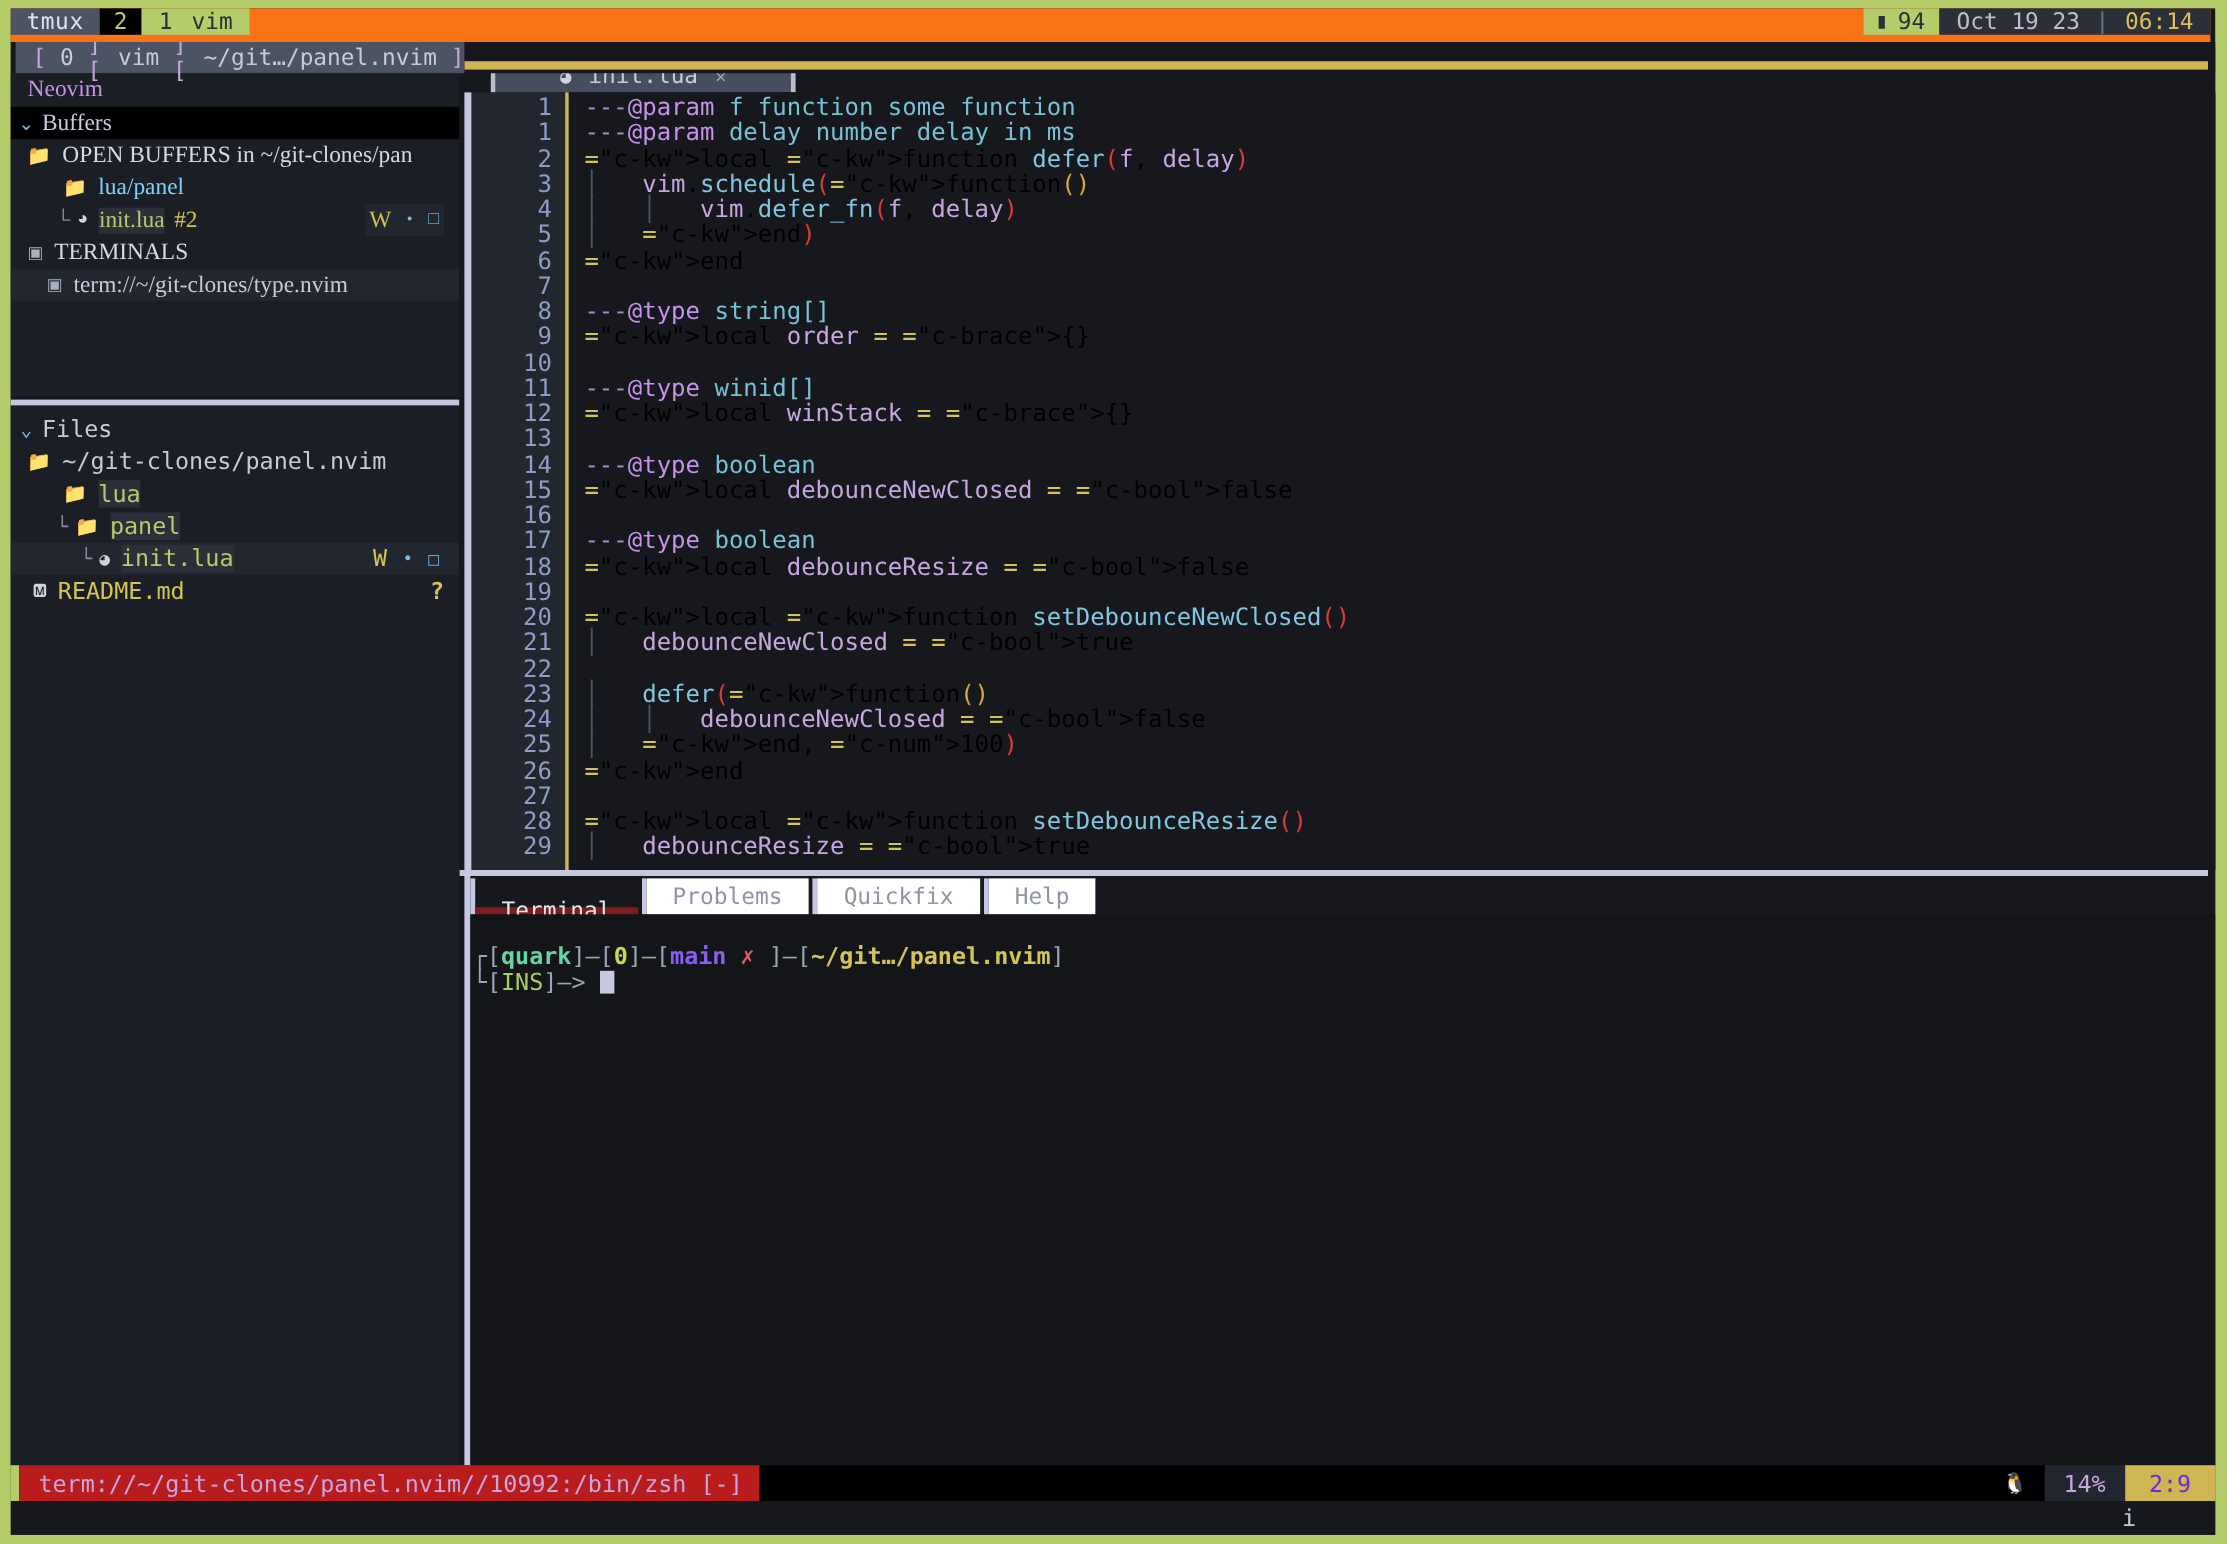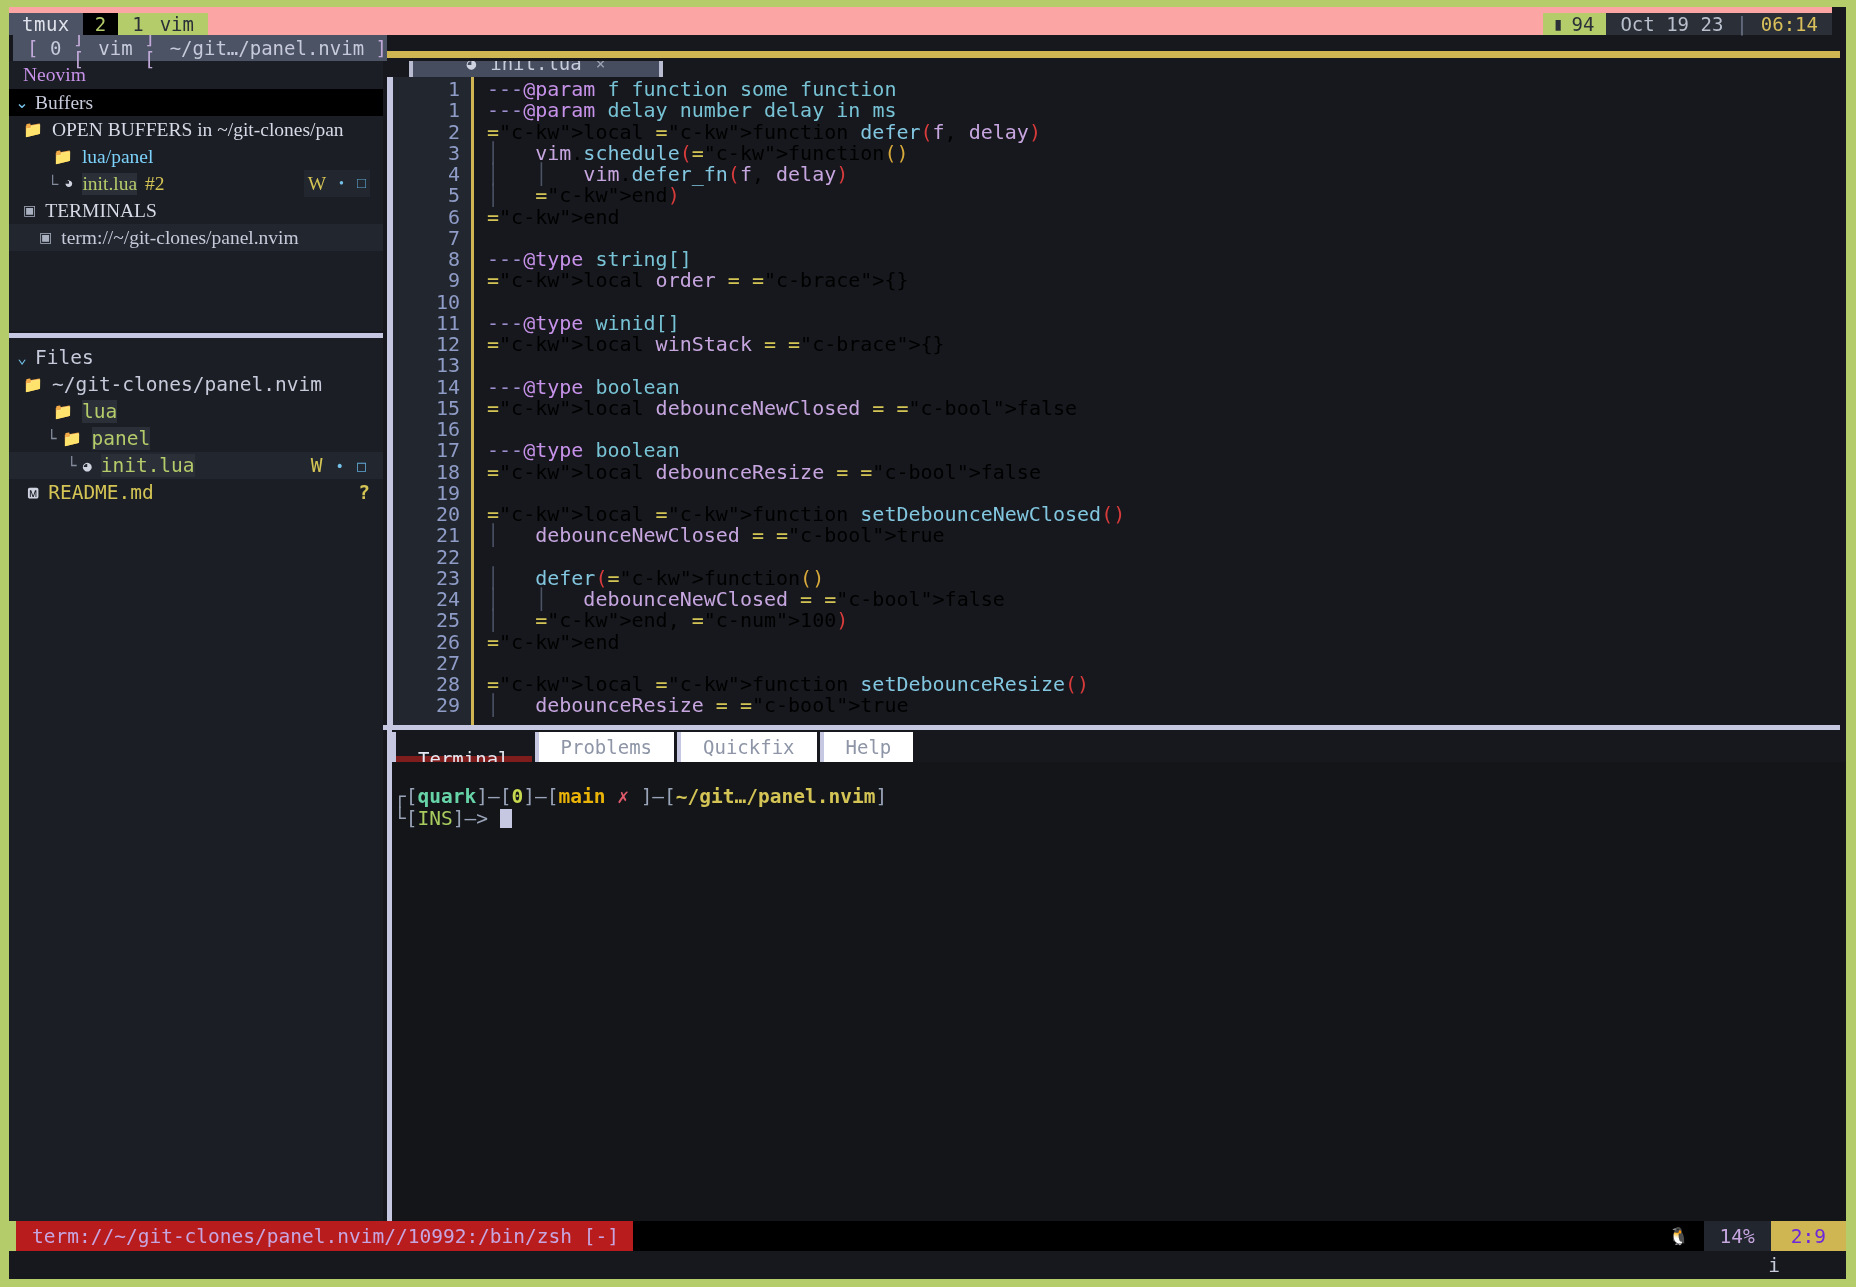--- a/index.html
+++ b/index.html
@@ -18,23 +18,23 @@
     padding: 7px 10px 8px 9px;
   }
   #tmux-inner {
     position: relative;
     width: 100%; height: 100%;
     background: #16181d;
   }
 
   
   #tmux-status {
-    position: absolute; left: 0; top: 0; right: 14px; height: 28px;
-    background: #fca5a5;
-    display: flex; align-items: flex-end;
+    position: absolute; left: 0; top: 0; right: 4px; height: 28px;
+    background: #f97316;
+    display: flex; align-items: flex-start;
     font-size: 19px;
     z-index: 40;
   }
   #tmux-left { display: flex; align-items: stretch; }
   .tmux-prefix {
     background: #4c5364; color: #dfe2ea;
     padding: 0 13px; display: flex; align-items: center;
     letter-spacing: 0.5px;
   }
   .tmux-win-index {
@@ -230,21 +230,21 @@
   #term-body {
     position: absolute; left: 9px; top: 37px; right: 0; bottom: 0;
     background: #131519;
     font-size: 19.5px; line-height: 22px;
     padding: 2px 0 0 2px;
     white-space: pre;
   }
   .pl-br { color: #9aa4b8; }
   .pl-host { color: #67d4a8; font-weight: bold; }
   .pl-zero { color: #c8d94f; font-weight: bold; }
-  .pl-branch { color: #eab308; font-weight: bold; }
+  .pl-branch { color: #8b5cf6; font-weight: bold; }
   .pl-x { color: #e05a6a; font-weight: bold; }
   .pl-path { color: #d4c455; font-weight: bold; }
   .pl-ins { color: #a9cc5f; }
   .pl-arrow { color: #9aa4b8; }
   .term-cursor {
     display: inline-block; width: 12px; height: 19px;
     background: #c5c8e0; vertical-align: -3px;
   }
 
   
@@ -366,21 +366,21 @@
 
         <div class="tree-row section-hdr">
           <span class="ind" style="width:14px"></span>
           <span class="term-ico">▣</span>
           <span>TERMINALS</span>
         </div>
 
         <div class="tree-row sel">
           <span class="ind" style="width:30px"></span>
           <span class="term-ico">▣</span>
-          <span class="name-plain">term://~/git-clones/panel.nvim</span>
+          <span class="name-plain">term://~/git-clones/type.nvim</span>
         </div>
       </div>
 
       <div id="sb-divider"></div>
 
       <div id="sidebar-files">
         <div class="tree-row" style="margin-top:6px">
           <span class="chev">⌄</span>
           <span>Files</span>
         </div>

